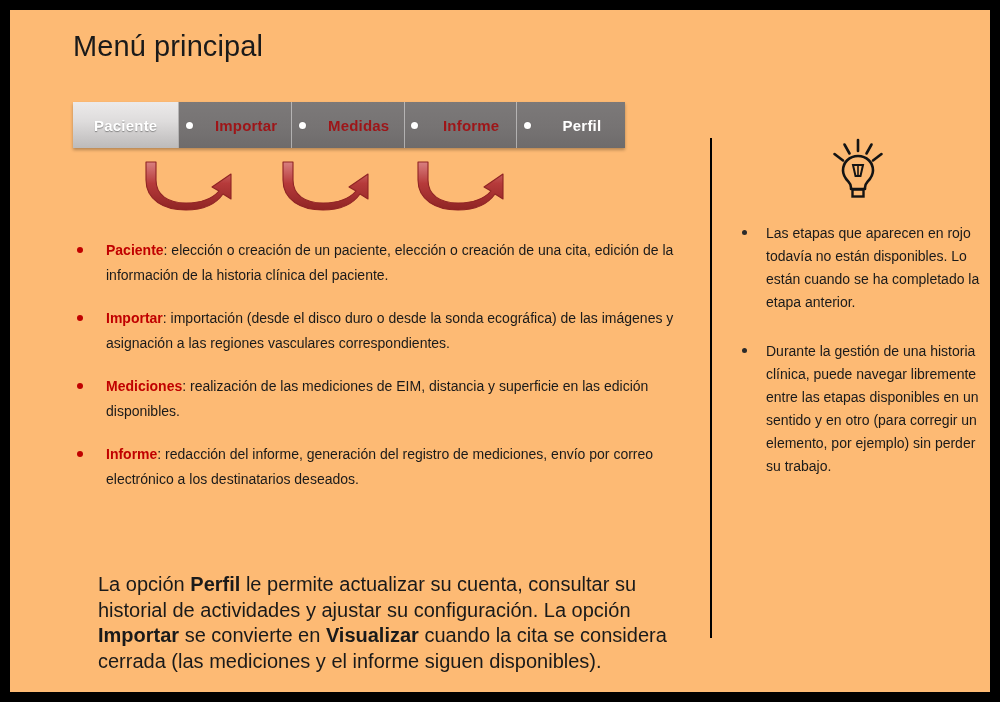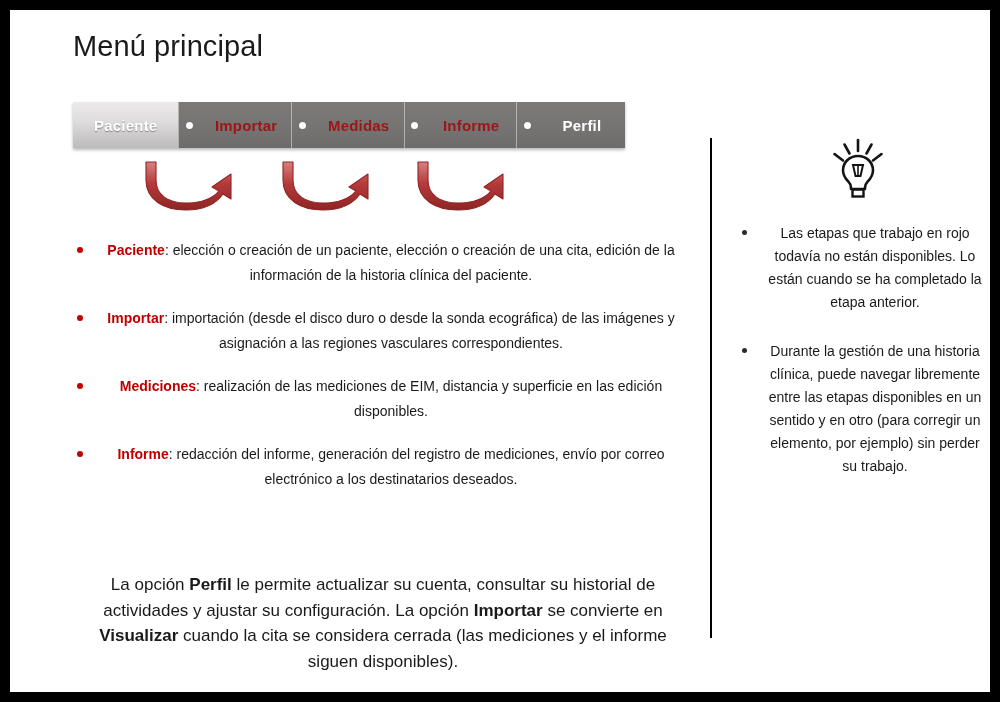--- a/index.html
+++ b/index.html
@@ -6,22 +6,21 @@
   html, body { width:1000px; height:702px; }
   body {
     background:#000;
     font-family:"Liberation Sans", sans-serif;
     overflow:hidden;
   }
   #slide-frame {
     position:absolute;
     left:10px; top:10px;
     width:980px; height:682px;
-    background:#ffffff;
-    text-align:center;
+    background:#fdba74;
   }
 
   
   #page-title {
     position:absolute;
     left:63px; top:20px;
     font-size:29px;
     font-weight:400;
     color:#1a1a1a;
     letter-spacing:.1px;
@@ -113,21 +112,21 @@
   .bullet-text .kw {
     color:#c00000;
     font-weight:bold;
   }
 
   
   #footer-note {
     position:absolute;
     left:88px; top:562px;
     width:570px;
-    font-size:17px;
+    font-size:20px;
     line-height:25.5px;
     color:#1a1a1a;
   }
   #footer-note b { font-weight:bold; }
 
   
   #divider {
     position:absolute;
     left:700px; top:128px;
     width:2px; height:500px;
@@ -254,21 +253,21 @@
         </g>
         <path d="M28 18 C19.2 18 13 24.6 13 32.4 C13 37.6 15.6 40.6 18.4 43.6 C20.2 45.5 21 47 21 49.6 L21 51 L35 51 L35 49.6 C35 47 35.8 45.5 37.6 43.6 C40.4 40.6 43 37.6 43 32.4 C43 24.6 36.8 18 28 18 Z" fill="none" stroke="#141414" stroke-width="2.6" stroke-linejoin="round"></path>
         <path d="M23 27 L33 27 L30.5 38 L25.5 38 Z" fill="none" stroke="#141414" stroke-width="2"></path>
         <line x1="28" y1="27" x2="28" y2="38" stroke="#141414" stroke-width="1.6"></line>
         <rect x="22.5" y="51.5" width="11" height="7" fill="none" stroke="#141414" stroke-width="2.4"></rect>
       </svg>
     </div>
 
     <div class="tip-row">
       <span class="tip-dot"></span>
-      <div class="tip-text"><span>Las </span><b>etapas</b><span> que trabajo </span><b>en rojo todavía no están disponibles</b><span>. Lo están cuando se ha completado la etapa anterior.</span></div>
+      <div class="tip-text"><span>Las </span><b>etapas</b><span> que aparecen </span><b>en rojo todavía no están disponibles</b><span>. Lo están cuando se ha completado la etapa anterior.</span></div>
     </div>
 
     <div class="tip-row">
       <span class="tip-dot"></span>
       <div class="tip-text"><span>Durante la gestión de una historia clínica, puede </span><b>navegar libremente</b><span> entre las etapas disponibles en un sentido y en otro (para corregir un elemento, por ejemplo) sin </span><b>perder su trabajo</b><span>.</span></div>
     </div>
   </div>
 
 </div>
 

